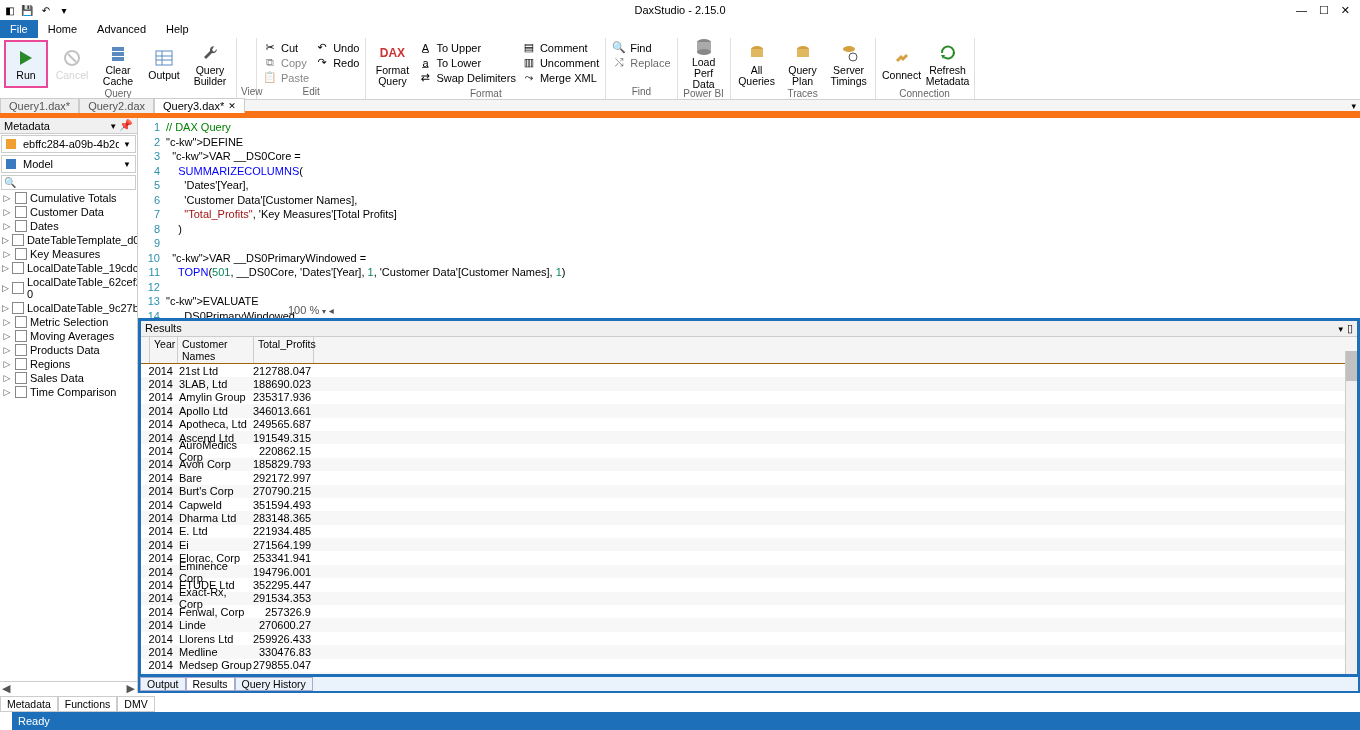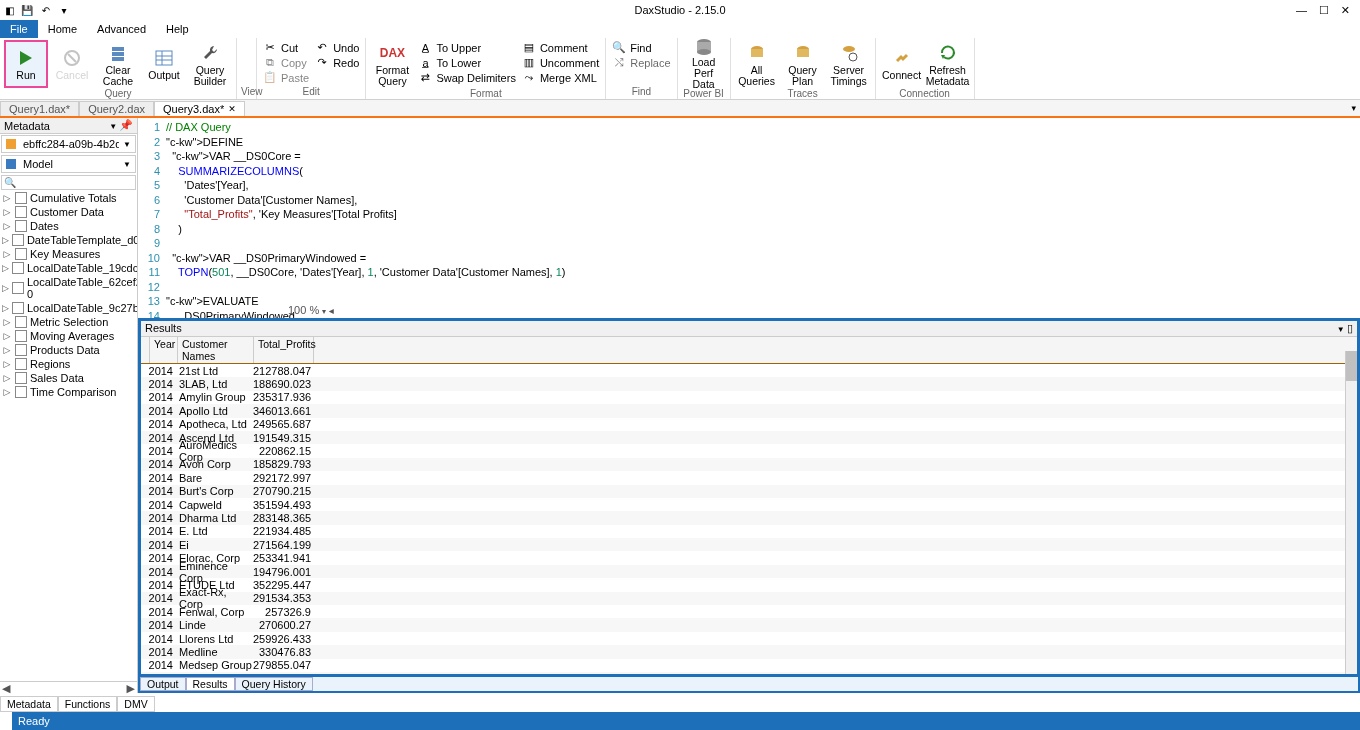--- a/index.html
+++ b/index.html
@@ -17,21 +17,21 @@
 .ribbon-group{display:flex;flex-direction:column;border-right:1px solid #e0e0e0;padding:0 4px}
 .ribbon-group-body{flex:1;display:flex;align-items:flex-start;gap:2px;padding-top:2px}
 .ribbon-group-label{text-align:center;font-size:10px;color:#666;padding:0 0 2px}
 .rb-big{display:flex;flex-direction:column;align-items:center;justify-content:center;width:44px;height:48px;gap:1px}
 .rb-big .ico{width:28px;height:22px;display:flex;align-items:center;justify-content:center}
 .rb-big .lbl{font-size:10.5px;text-align:center;line-height:11px}
 .rb-col{display:flex;flex-direction:column;gap:0}
 .rb-small{display:flex;align-items:center;gap:4px;height:15px;padding:0 2px;font-size:10.5px}
 .rb-small .ico{width:14px;height:14px;display:flex;align-items:center;justify-content:center}
 .run-active{border:2px solid #ec4899;background:#eaf3fb}
-.doc-tabs{height:18px;display:flex;align-items:center;background:#f5f5f5;border-bottom:2px solid #f97316}
+.doc-tabs{height:18px;display:flex;align-items:center;background:#f5f5f5;border-bottom:7px solid #f97316}
 .doc-tab{padding:1px 8px;border:1px solid #ccc;border-bottom:none;margin-right:0;font-size:11px;background:#fff;display:flex;align-items:center;gap:4px}
 .doc-tab.inactive{background:#eee;color:#555}
 .main{display:flex;height:575px}
 .sidebar{width:138px;border-right:1px solid #ccc;display:flex;flex-direction:column}
 .panel-hdr{background:#f0f0f0;border-bottom:1px solid #ccc;padding:1px 4px;display:flex;align-items:center;justify-content:space-between;font-size:11px}
 .sb-row{padding:2px 4px;display:flex;align-items:center;gap:4px;border:1px solid #ccc;margin:1px;font-size:10.5px}
 .sb-search{margin:1px;border:1px solid #ccc;padding:1px 2px;display:flex;align-items:center}
 .tree{flex:1;overflow:hidden}
 .tree-item{display:flex;align-items:center;gap:3px;padding:1px 2px;font-size:10.5px}
 .tree-ico{width:12px;height:12px;border:1px solid #888;background:#fff;display:inline-block;flex-shrink:0}

